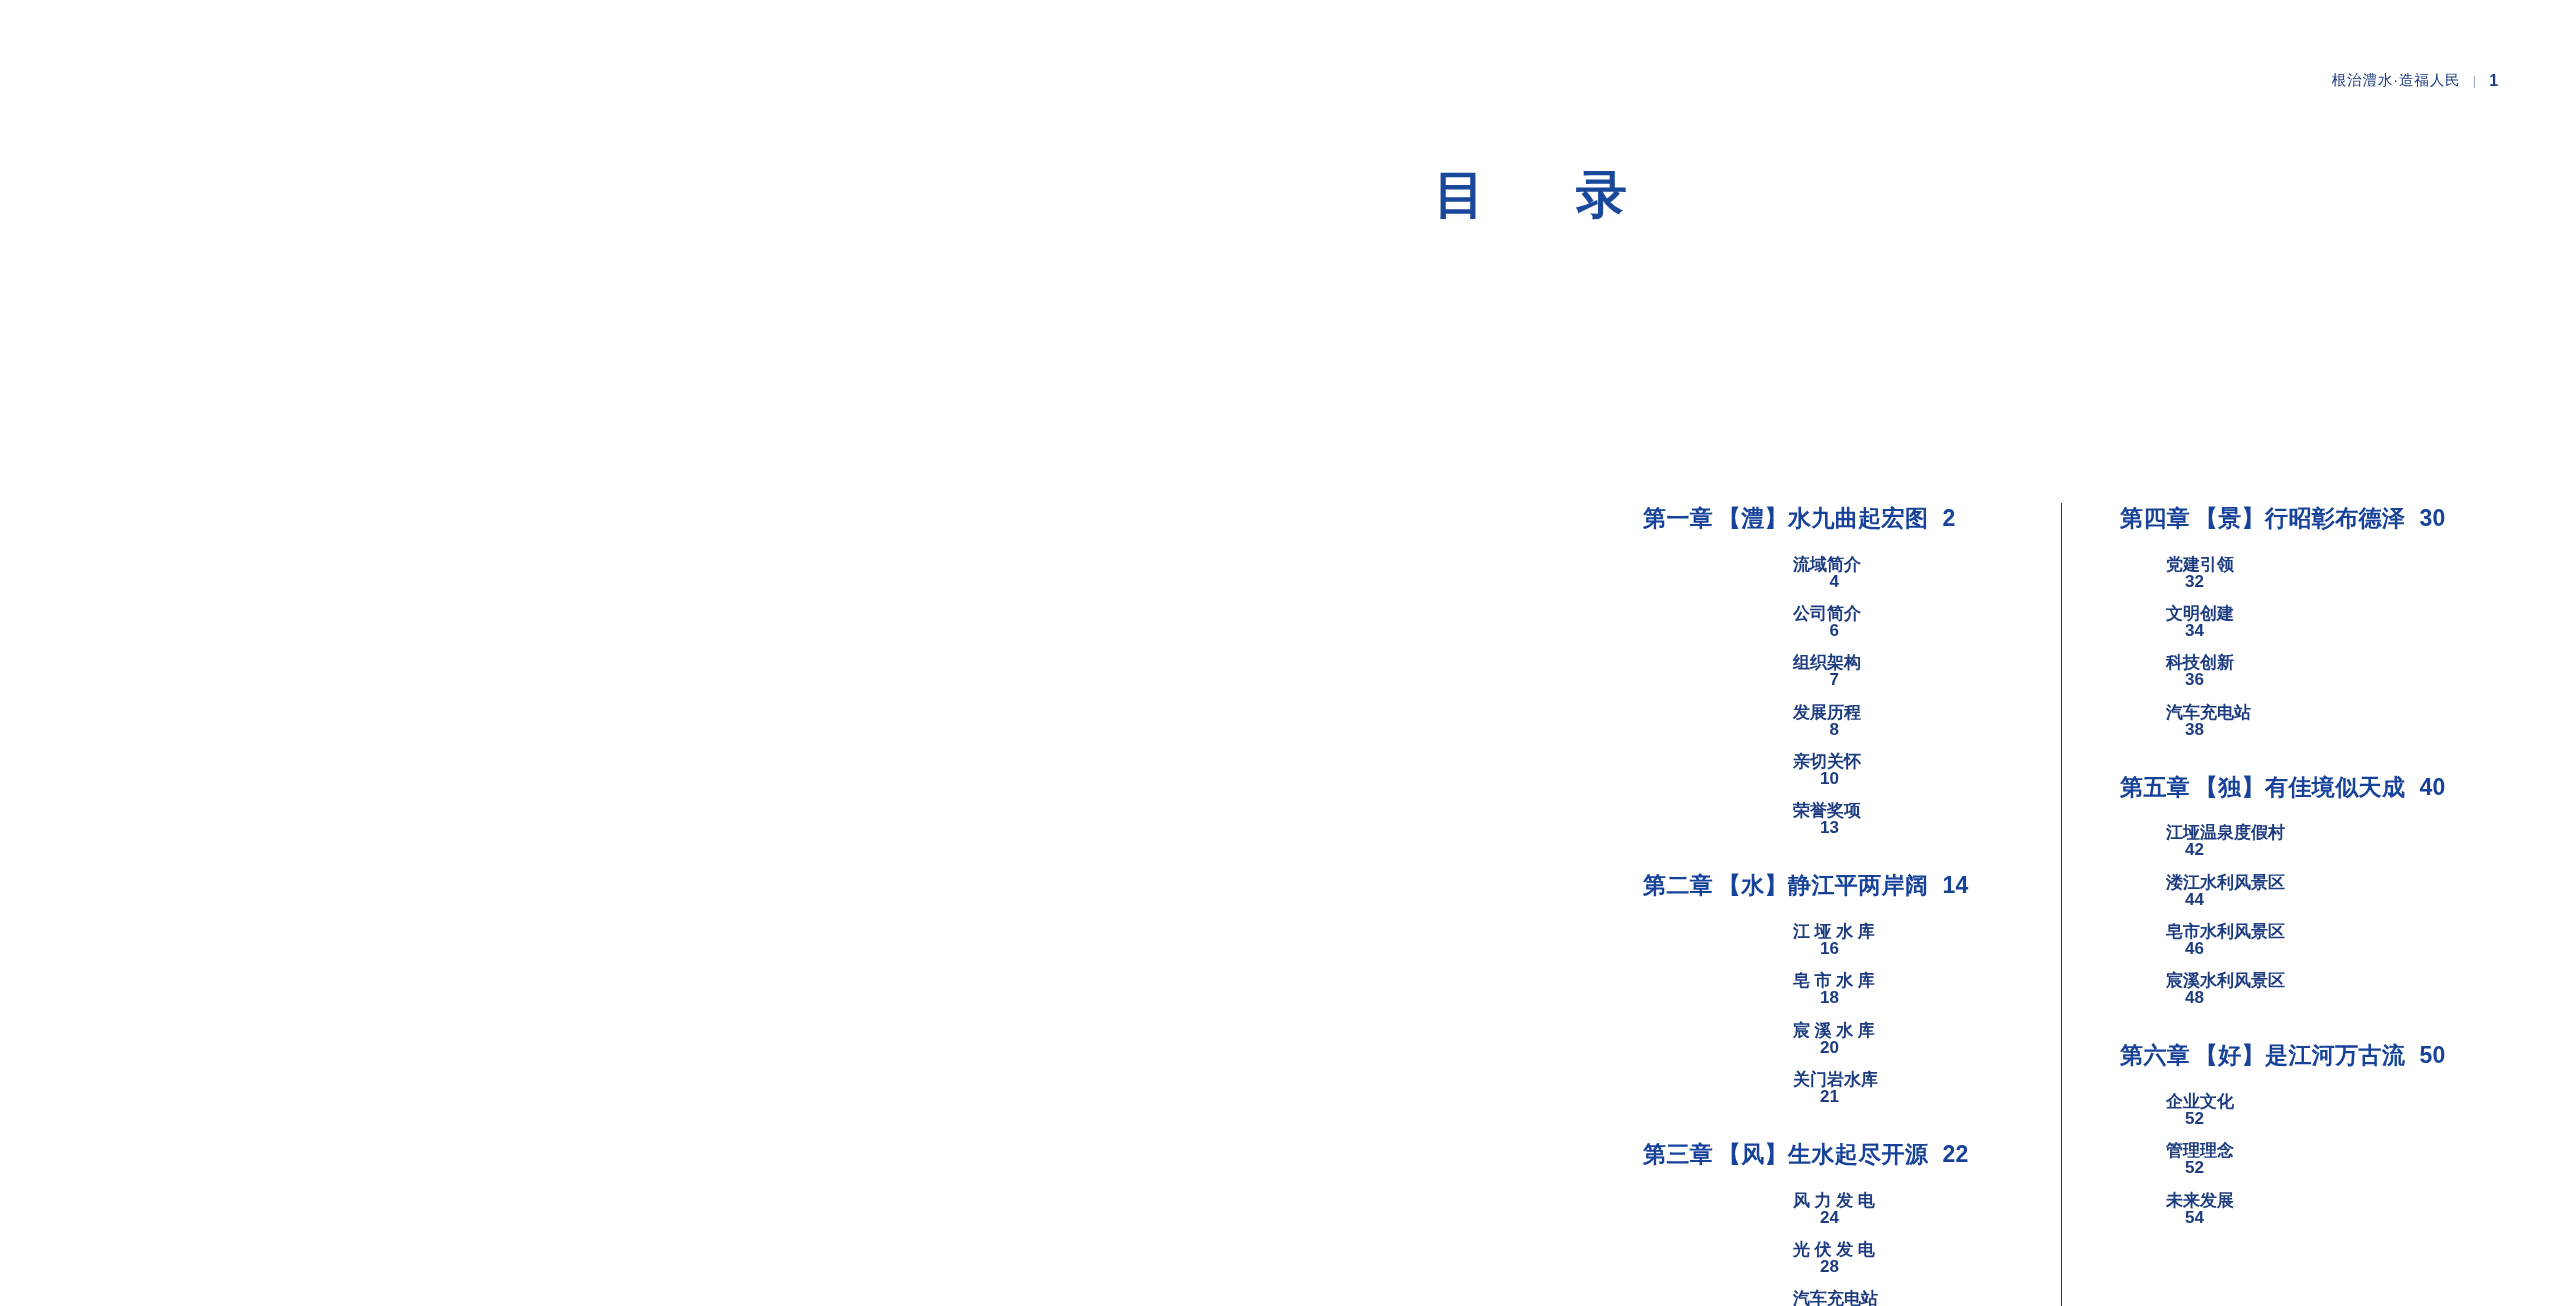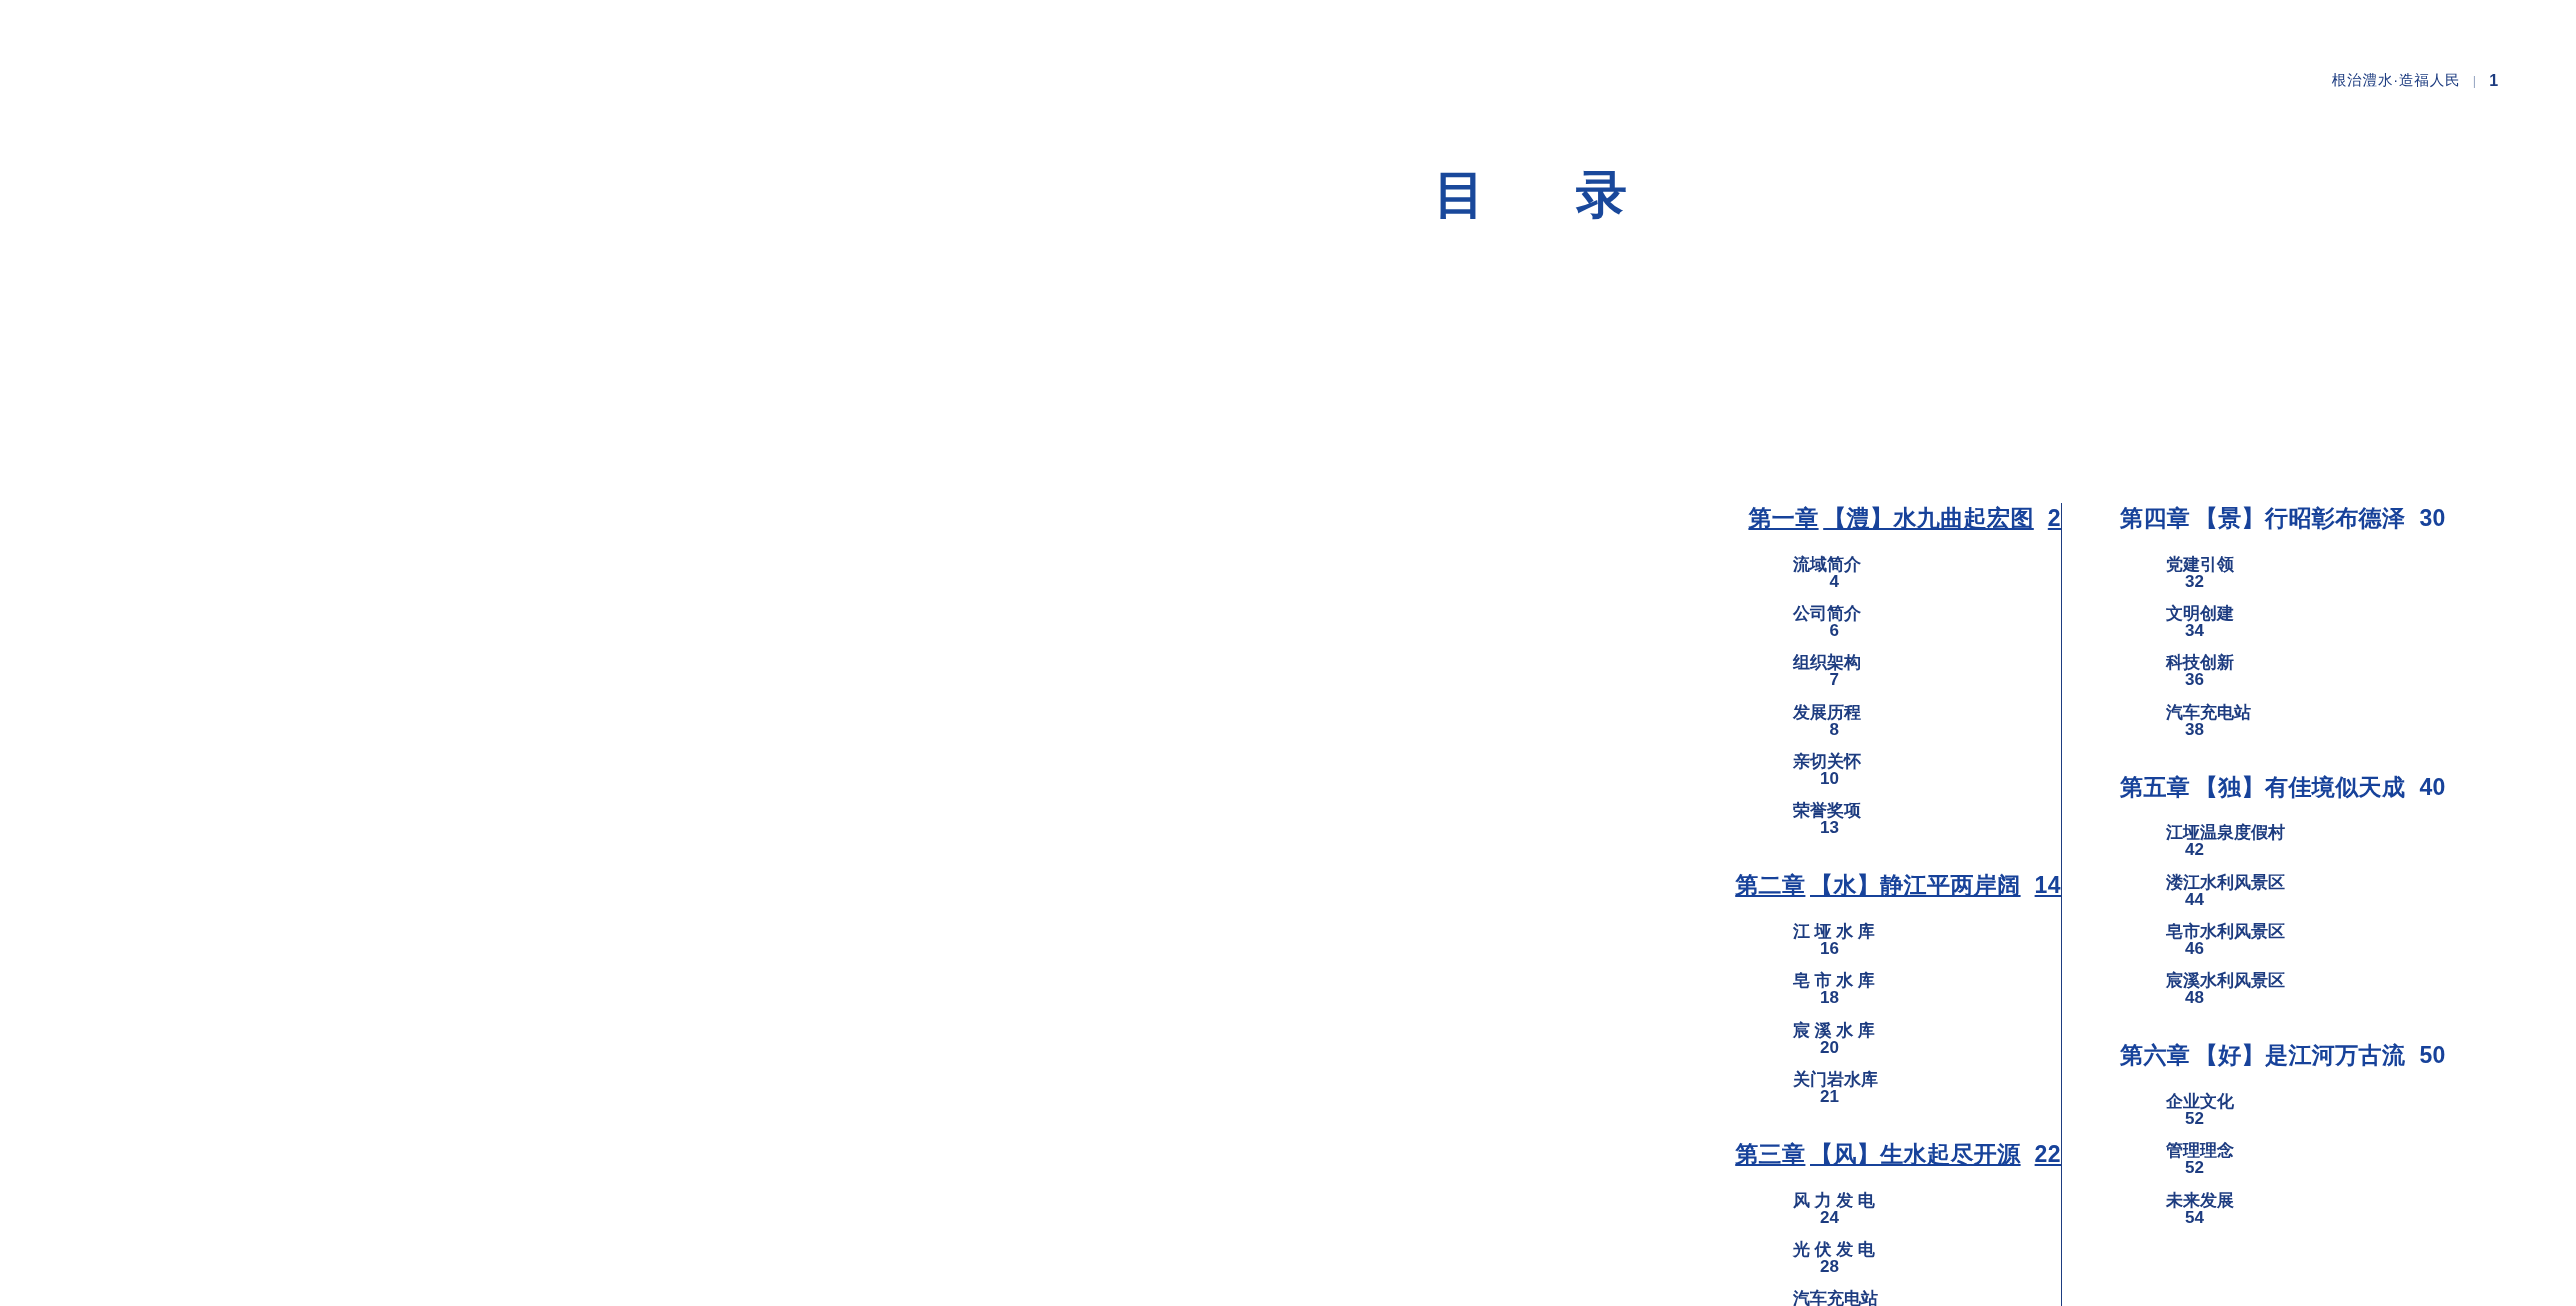--- a/index.html
+++ b/index.html
@@ -92,22 +92,20 @@
     margin-right: 4.6px;
   }
   .chapter-head .ch-name {
     flex: 0 0 auto;
   }
   .chapter-head .ch-page {
     margin-left: 14px;
     font-weight: bold;
   }
   .col-left .chapter-head {
-    justify-content: flex-end;
-    text-decoration: underline;
   }
   .entries {
     margin-left: 0;
   }
   .col-left .entries {
     width: 100%;
   }
   .entry {
     display: flex;
     align-items: baseline;

